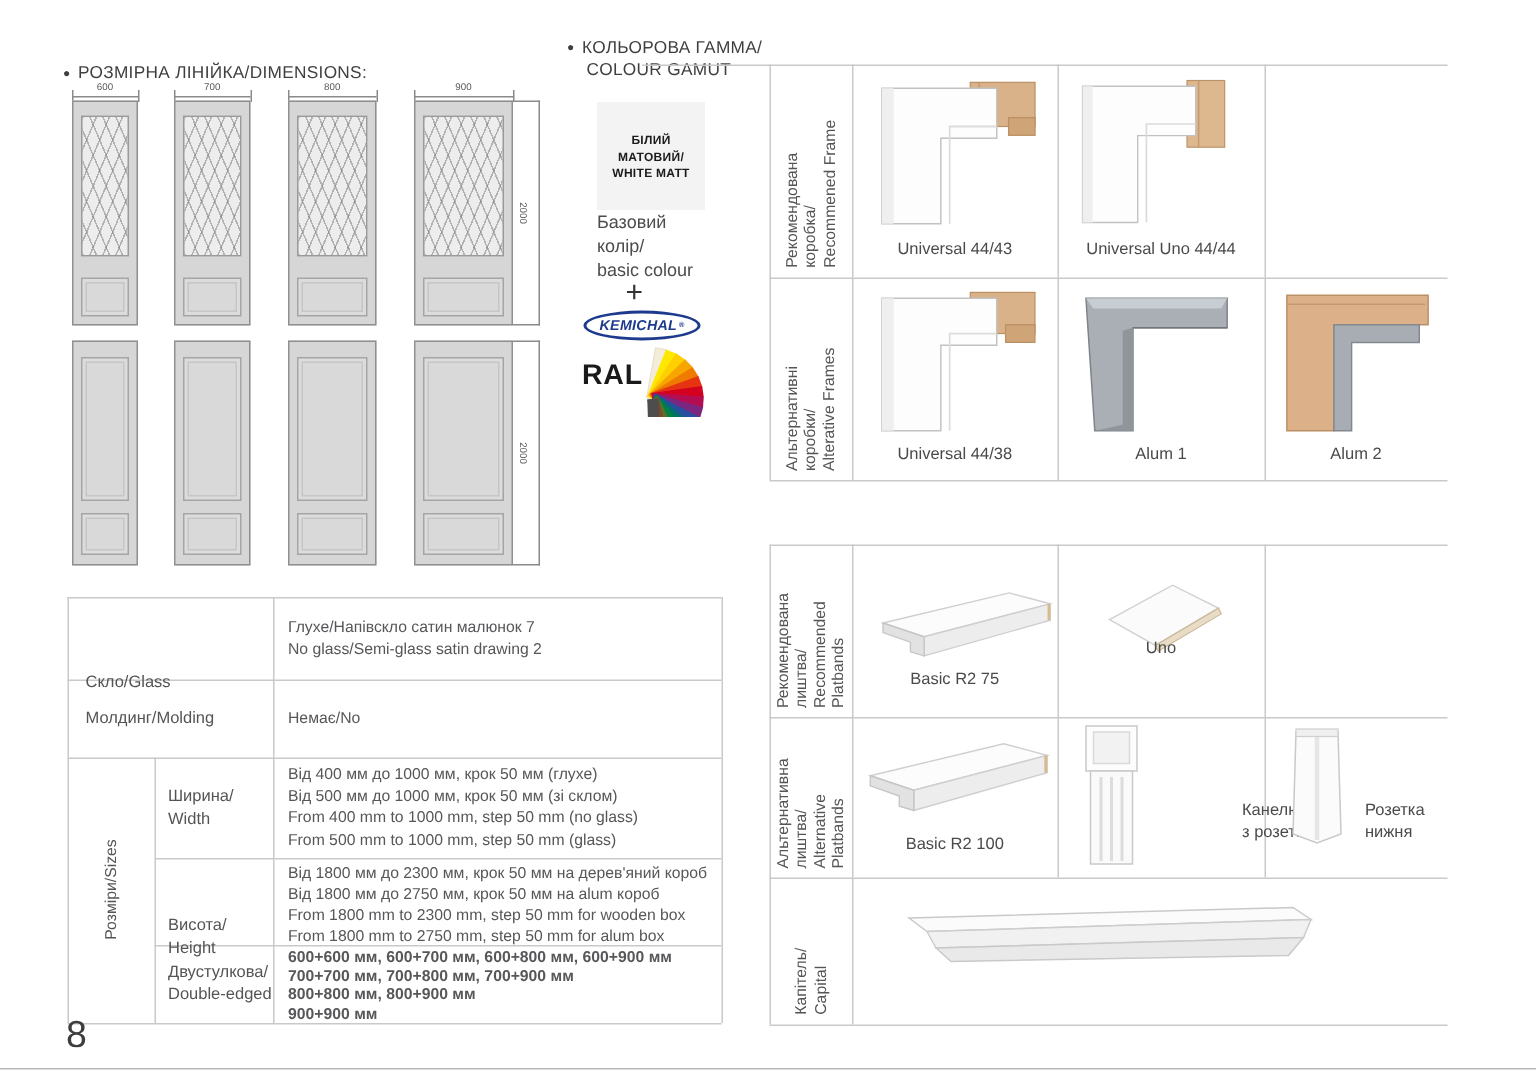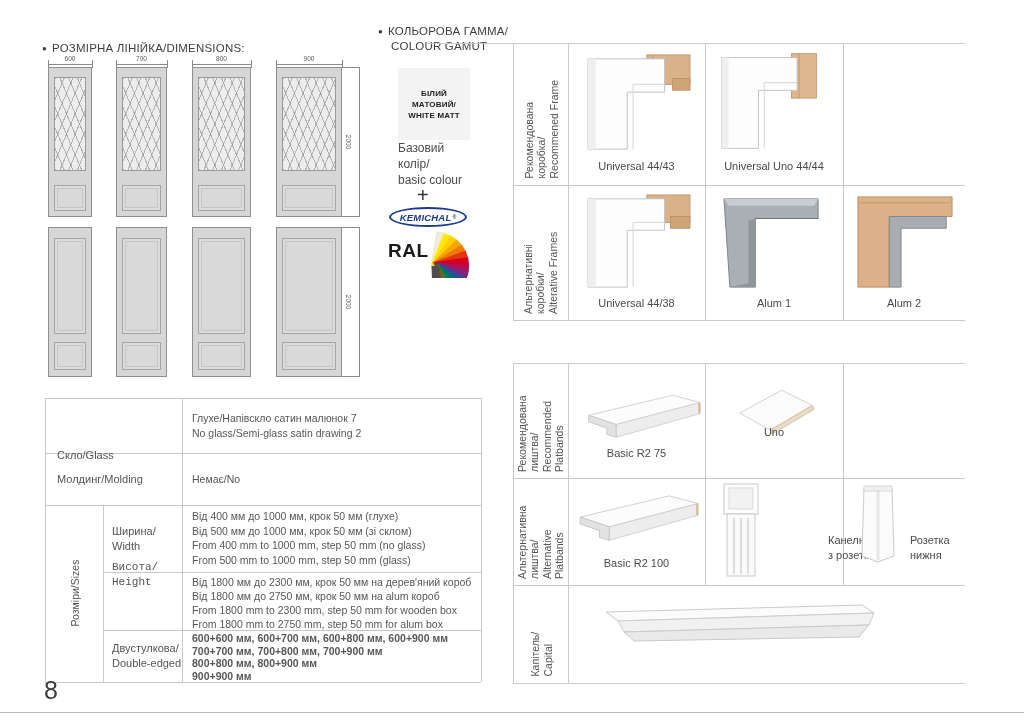--- a/index.html
+++ b/index.html
@@ -377,21 +377,21 @@
     <div>Ширина/</div>
     <div>Width</div>
   </div>
   <div class="spec-val" style="left:192px;top:509px;line-height:14.5px;">
     <div>Від 400 мм до 1000 мм, крок 50 мм (глухе)</div>
     <div>Від 500 мм до 1000 мм, крок 50 мм (зі склом)</div>
     <div>From 400 mm to 1000 mm, step 50 mm (no glass)</div>
     <div>From 500 mm to 1000 mm, step 50 mm (glass)</div>
   </div>
 
-  <div class="spec-label" style="left:112px;top:560px;line-height:15px;font-family:Liberation Mono, monospace;">
+  <div class="spec-label" style="left:112px;top:610px;line-height:15px;">
     <div>Висота/</div>
     <div>Height</div>
   </div>
   <div class="spec-val" style="left:192px;top:575px;line-height:14px;">
     <div>Від 1800 мм до 2300 мм, крок 50 мм на дерев'яний короб</div>
     <div>Від 1800 мм до 2750 мм, крок 50 мм на alum короб</div>
     <div>From 1800 mm to 2300 mm, step 50 mm for wooden box</div>
     <div>From 1800 mm to 2750 mm, step 50 mm for alum box</div>
   </div>
 

